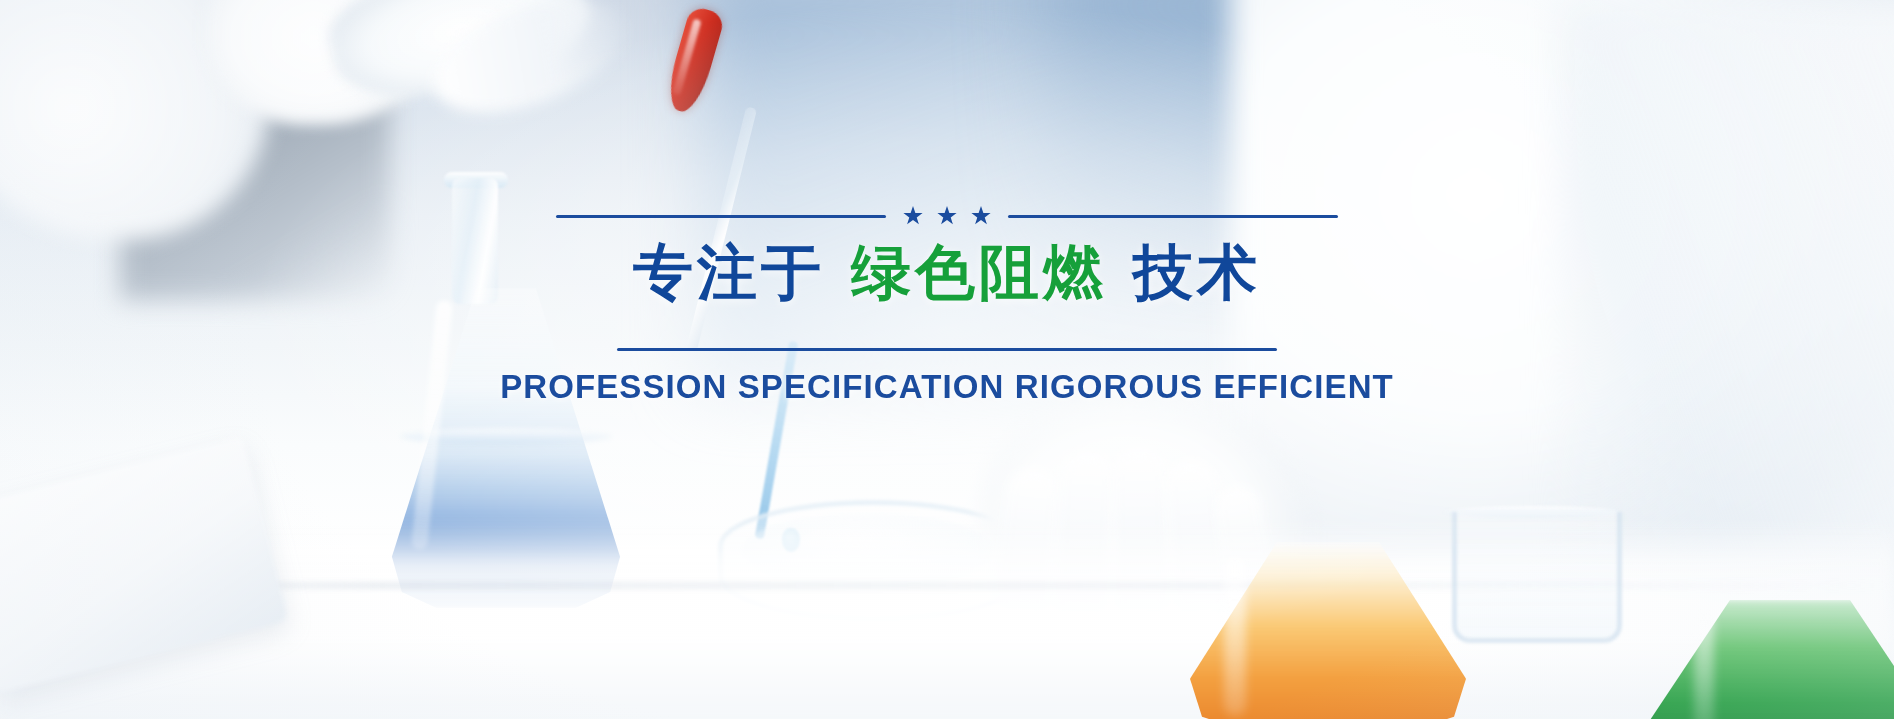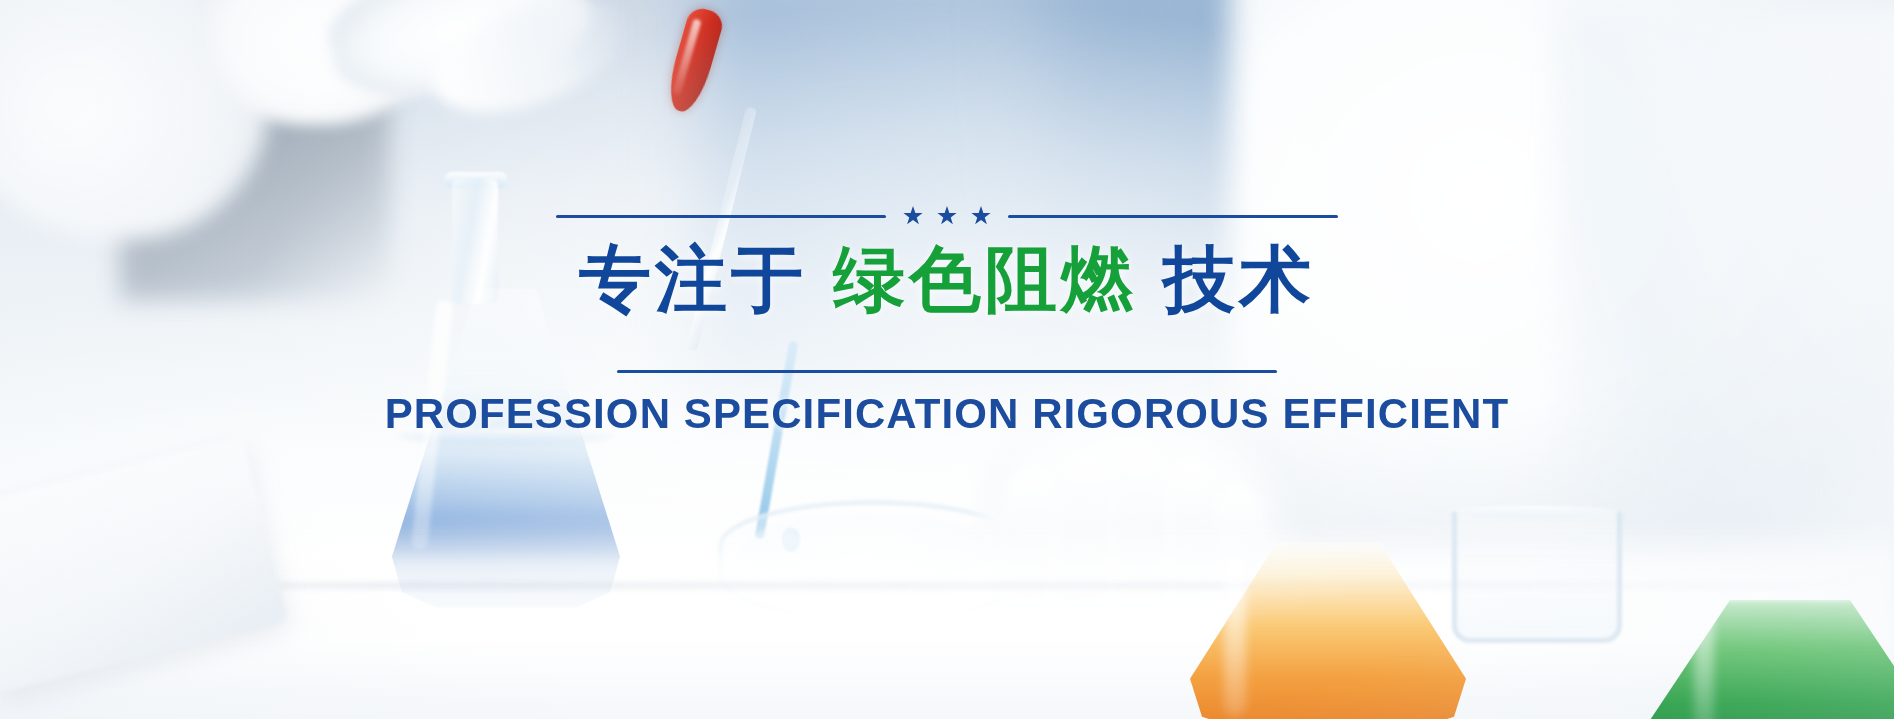--- a/index.html
+++ b/index.html
@@ -297,21 +297,21 @@
   .stars { display: flex; align-items: center; gap: 14px; padding: 0 6px; }
   .star {
     width: 20px; height: 20px;
     background: #1b4c9e;
     clip-path: polygon(50% 0%, 61.8% 35%, 98% 35%, 68.6% 57%, 79.4% 91%, 50% 70%, 20.6% 91%, 31.4% 57%, 2% 35%, 38.2% 35%);
   }
 
   
   .headline {
     margin-top: 12px;
-    font-size: 72px;
+    font-size: 60px;
     font-weight: 700;
     line-height: 1.16;
     letter-spacing: 4px;
     white-space: nowrap;
     text-shadow: 0 2px 10px rgba(255,255,255,.75);
   }
   .hl-blue  { color: #10479a; }
   .hl-green { color: #16a03a; }
   .hl-gap   { display: inline-block; width: 26px; }
 
@@ -320,21 +320,21 @@
     width: 660px;
     height: 3px;
     background: #1b4c9e;
     border-radius: 2px;
     margin: 10px auto 0;
   }
 
   
   .subtitle-en {
     margin-top: 17px;
-    font-size: 42px;
+    font-size: 33px;
     font-weight: 700;
     letter-spacing: 1.1px;
     color: #1b4c9e;
     white-space: nowrap;
     text-shadow: 0 1px 6px rgba(255,255,255,.8);
   }
 
   
   .desc-cn {
     margin-top: 50px;

